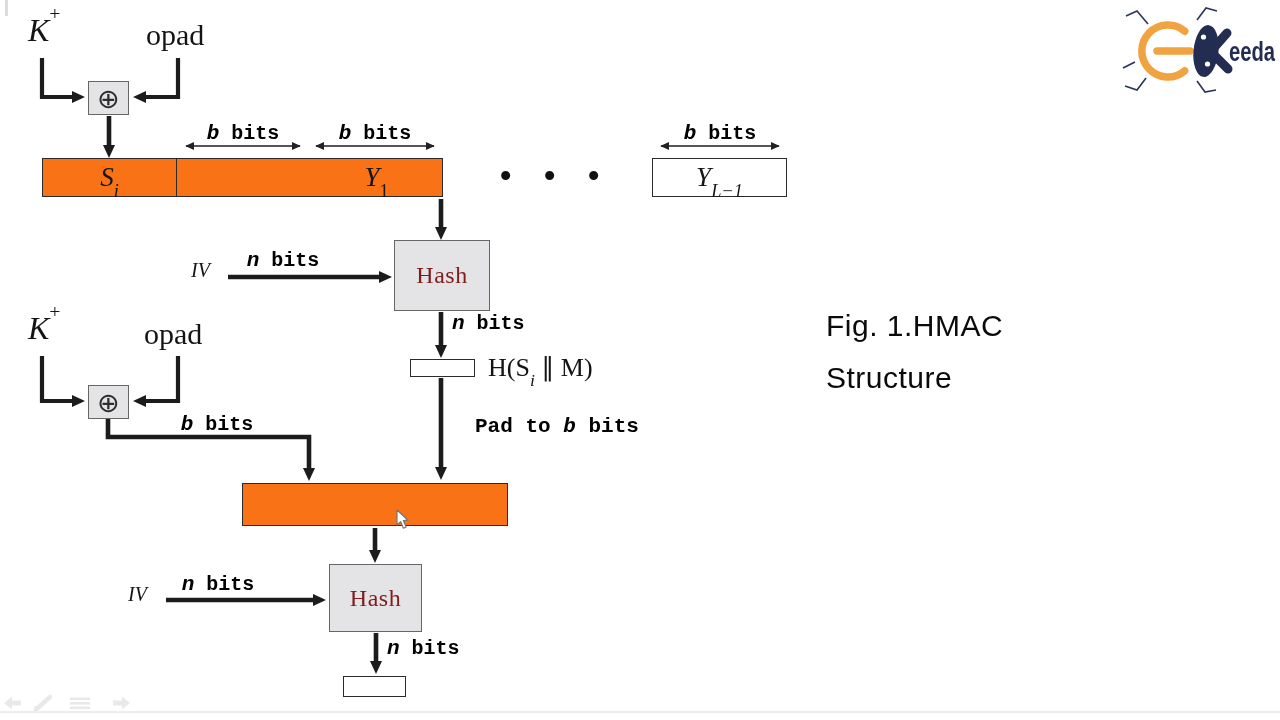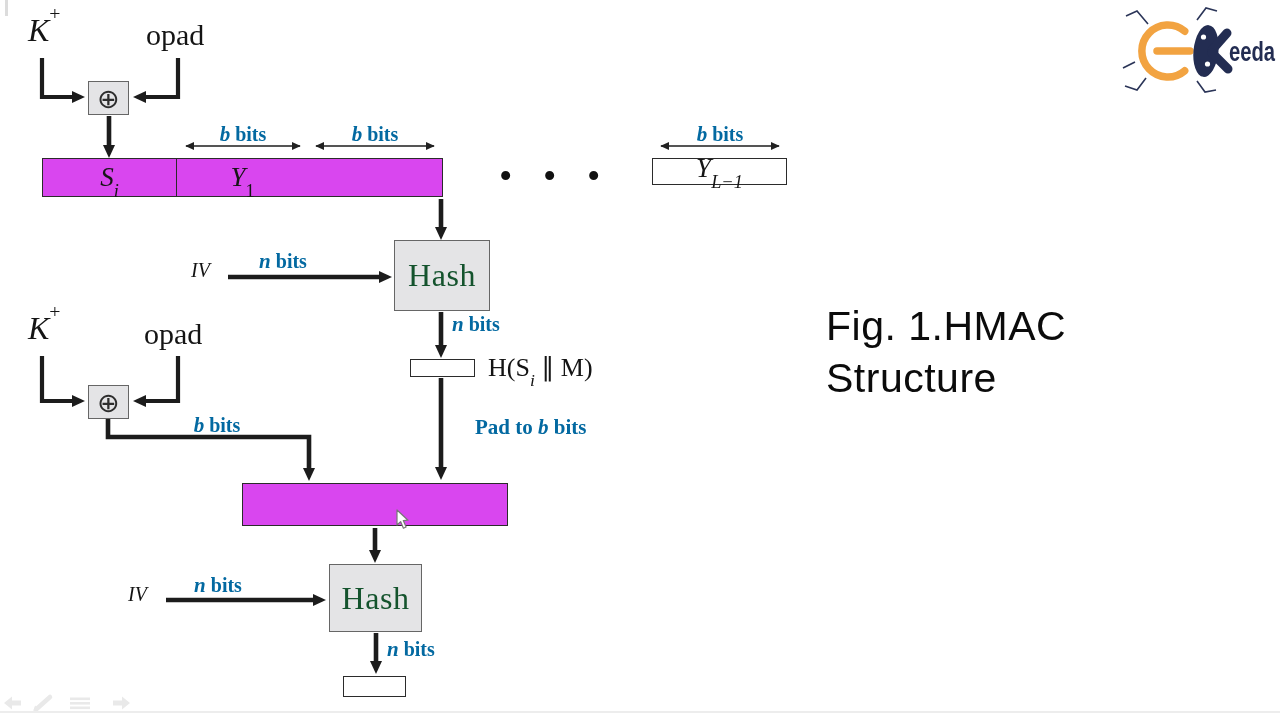--- a/index.html
+++ b/index.html
@@ -4,40 +4,40 @@
 <style>
   html,body{margin:0;padding:0;background:#fff;}
   #stage{position:relative;width:1280px;height:720px;background:#fff;overflow:hidden;
          font-family:"Liberation Serif",serif;color:#1b1b1b;}
   .abs{position:absolute;}
   .it{font-style:italic;}
   
   .wbox{position:absolute;border:1.7px solid #2b2b2b;background:#fff;box-sizing:border-box;}
   .graybox{position:absolute;border:1.5px solid #666;background:#e4e4e6;box-sizing:border-box;
            display:flex;align-items:center;justify-content:center;}
-  .hash-label{font-size:32px;color:#14532d;letter-spacing:.5px;}
-  .row{position:absolute;display:flex;border:1.7px solid #2b2b2b;box-sizing:border-box;background:#d946ef;}
+  .hash-label{font-size:24px;color:#7f1d1d;letter-spacing:.5px;}
+  .row{position:absolute;display:flex;border:1.7px solid #2b2b2b;box-sizing:border-box;background:#f97316;justify-content:space-between;}
   .cell{display:flex;align-items:center;justify-content:center;box-sizing:border-box;height:100%;}
   .cell.divided{border-right:1.7px solid #2b2b2b;}
   .cell-label{font-size:27px;font-style:italic;color:#161616;}
   sub.ds{font-size:0.68em;font-style:italic;position:relative;top:0.24em;line-height:0;}
   sup.ds{font-size:0.62em;position:relative;top:-0.45em;line-height:0;font-style:normal;}
   
   .keylbl{position:absolute;font-size:32px;font-style:italic;color:#141414;}
   .padlbl{position:absolute;font-size:30px;color:#141414;}
-  .bits{position:absolute;font-size:20px;font-weight:600;color:#0369a1;white-space:nowrap;}
+  .bits{position:absolute;font-size:20px;font-weight:600;color:#000000;white-space:nowrap;font-family:Liberation Mono, monospace;}
   .bits .it{font-size:21px;}
   .ctr{transform:translateX(-50%);}
   .ivlbl{position:absolute;font-size:20px;font-style:italic;color:#141414;}
   .fnlbl{position:absolute;font-size:26px;color:#141414;white-space:nowrap;}
   .xorglyph{font-family:"DejaVu Sans",sans-serif;font-size:27px;color:#2d2d2d;line-height:1;}
   .dot{position:absolute;font-size:38px;line-height:20px;color:#111;}
   
   #caption{position:absolute;left:826px;top:300px;font-family:"Liberation Sans",sans-serif;
-           font-size:41px;line-height:52px;color:#0b0b0b;letter-spacing:.5px;}
+           font-size:30px;line-height:52px;color:#0b0b0b;letter-spacing:.5px;}
   
   .logo-text{font-family:"Liberation Sans",sans-serif;font-weight:bold;}
   
   #bottom-line{position:absolute;left:0;top:711px;width:1280px;height:2px;background:#ededed;}
   #edge-artifact{position:absolute;left:5px;top:0;width:3px;height:16px;background:#dcdcdc;}
 </style>
 </head>
 <body>
 
 <div id="stage">
@@ -90,21 +90,21 @@
     </div>
     <div class="cell" style="width:131px">
       <span class="cell-label"><span>Y</span><sub class="ds" style="font-style:normal">1</sub></span>
     </div>
   </div>
 
   <span class="dot" style="left:499px;top:166px">•</span>
   <span class="dot" style="left:543px;top:166px">•</span>
   <span class="dot" style="left:587px;top:166px">•</span>
 
-  <div class="wbox" style="left:652px;top:158px;width:135px;height:27px;display:flex;align-items:flex-end;justify-content:center">
+  <div class="wbox" style="left:652px;top:158px;width:135px;height:39px;display:flex;align-items:center;justify-content:center">
     <span class="cell-label"><span>Y</span><sub class="ds">L−1</sub></span>
   </div>
 
   <div class="ivlbl" style="left:191px;top:259px">IV</div>
   <div class="bits ctr" style="left:283px;top:249px"><span class="it">n</span><span> bits</span></div>
 
   <div class="graybox" style="left:394px;top:240px;width:96px;height:71px">
     <span class="hash-label">Hash</span>
   </div>
   <div class="bits" style="left:452px;top:312px"><span class="it">n</span><span> bits</span></div>

